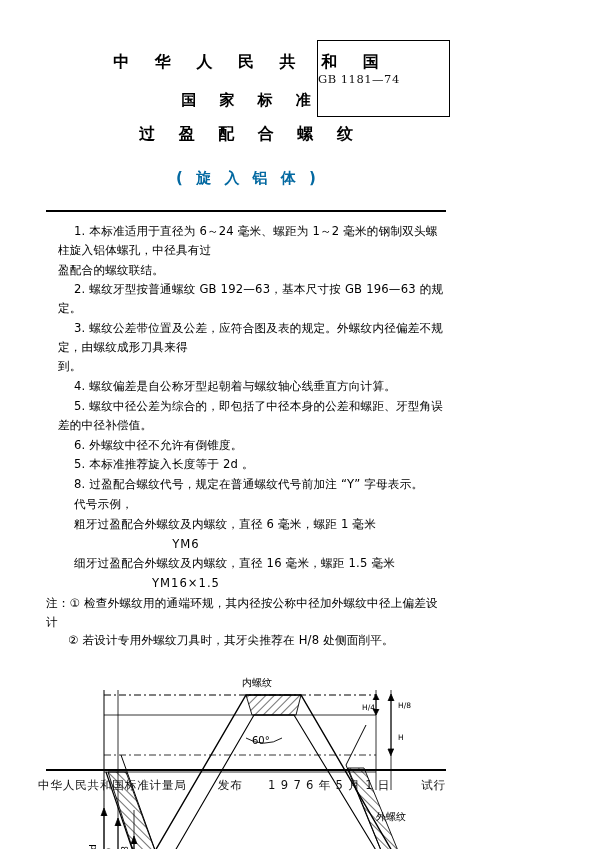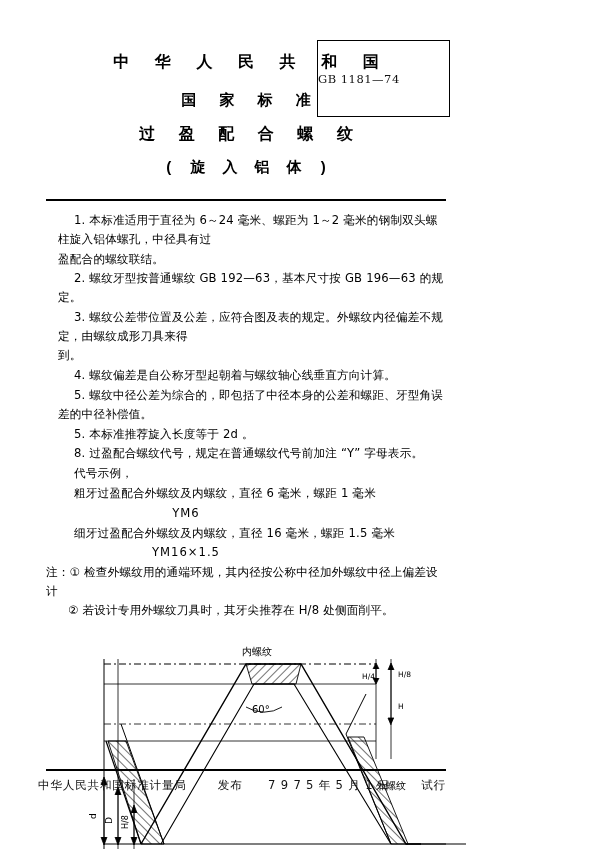--- a/index.html
+++ b/index.html
@@ -49,24 +49,23 @@
     letter-spacing: 9px;
     font-weight: 700;
     margin-top: 14px;
     margin-left: 9px;
     color: #000;
   }
   .title-line4 {
     font-size: 15px;
     letter-spacing: 4px;
     font-weight: 700;
-    margin-top: 13px;
+    margin-top: 24px;
     margin-left: 4px;
-    color: #000000;
-    font-family: Liberation Mono, monospace;
+    color: #0369a1;
   }
   .std-no-box {
     position: absolute;
     right: -4px;
     top: 40px;
     width: 131px;
     height: 75px;
     border: 1px solid #000;
     display: flex;
     align-items: center;
@@ -163,20 +162,21 @@
   <div class="rule-top"></div>
 
   <div class="body-text">
     <p class="clause">1. 本标准适用于直径为 6～24 毫米、螺距为 1～2 毫米的钢制双头螺柱旋入铝体螺孔，中径具有过</p>
     <p class="clause noindent">盈配合的螺纹联结。</p>
     <p class="clause">2. 螺纹牙型按普通螺纹 GB 192—63，基本尺寸按 GB 196—63 的规定。</p>
     <p class="clause">3. 螺纹公差带位置及公差，应符合图及表的规定。外螺纹内径偏差不规定，由螺纹成形刀具来得</p>
     <p class="clause noindent">到。</p>
     <p class="clause">4. 螺纹偏差是自公称牙型起朝着与螺纹轴心线垂直方向计算。</p>
     <p class="clause">5. 螺纹中径公差为综合的，即包括了中径本身的公差和螺距、牙型角误差的中径补偿值。</p>
+    <p class="clause">6. 外螺纹中径不允许有倒锥度。</p>
     <p class="clause">5. 本标准推荐旋入长度等于 2d 。</p>
     <p class="clause">8. 过盈配合螺纹代号，规定在普通螺纹代号前加注 “Y” 字母表示。</p>
     <p class="clause">代号示例，</p>
 
     <p class="clause sub1">粗牙过盈配合外螺纹及内螺纹，直径 6 毫米，螺距 1 毫米</p>
     <p class="center-code">YM6</p>
     <p class="clause sub1">细牙过盈配合外螺纹及内螺纹，直径 16 毫米，螺距 1.5 毫米</p>
     <p class="center-code">YM16×1.5</p>
 
     <p class="note-line">注：① 检查外螺纹用的通端环规，其内径按公称中径加外螺纹中径上偏差设计</p>
@@ -261,19 +261,19 @@
 
   <div class="rule-bottom"></div>
 
   <div class="footer">
     <div class="footer-left">
       <span>中华人民共和国标准计量局</span>
       <span class="footer-gap"></span>
       <span>发布</span>
     </div>
     <div class="footer-right">
-      <span>7 9 7 5 年 5 月 1 日</span>
+      <span>1 9 7 6 年 5 月 1 日</span>
       <span class="footer-gap"></span>
       <span>试行</span>
     </div>
   </div>
 
 </div>
 
 </body></html>

